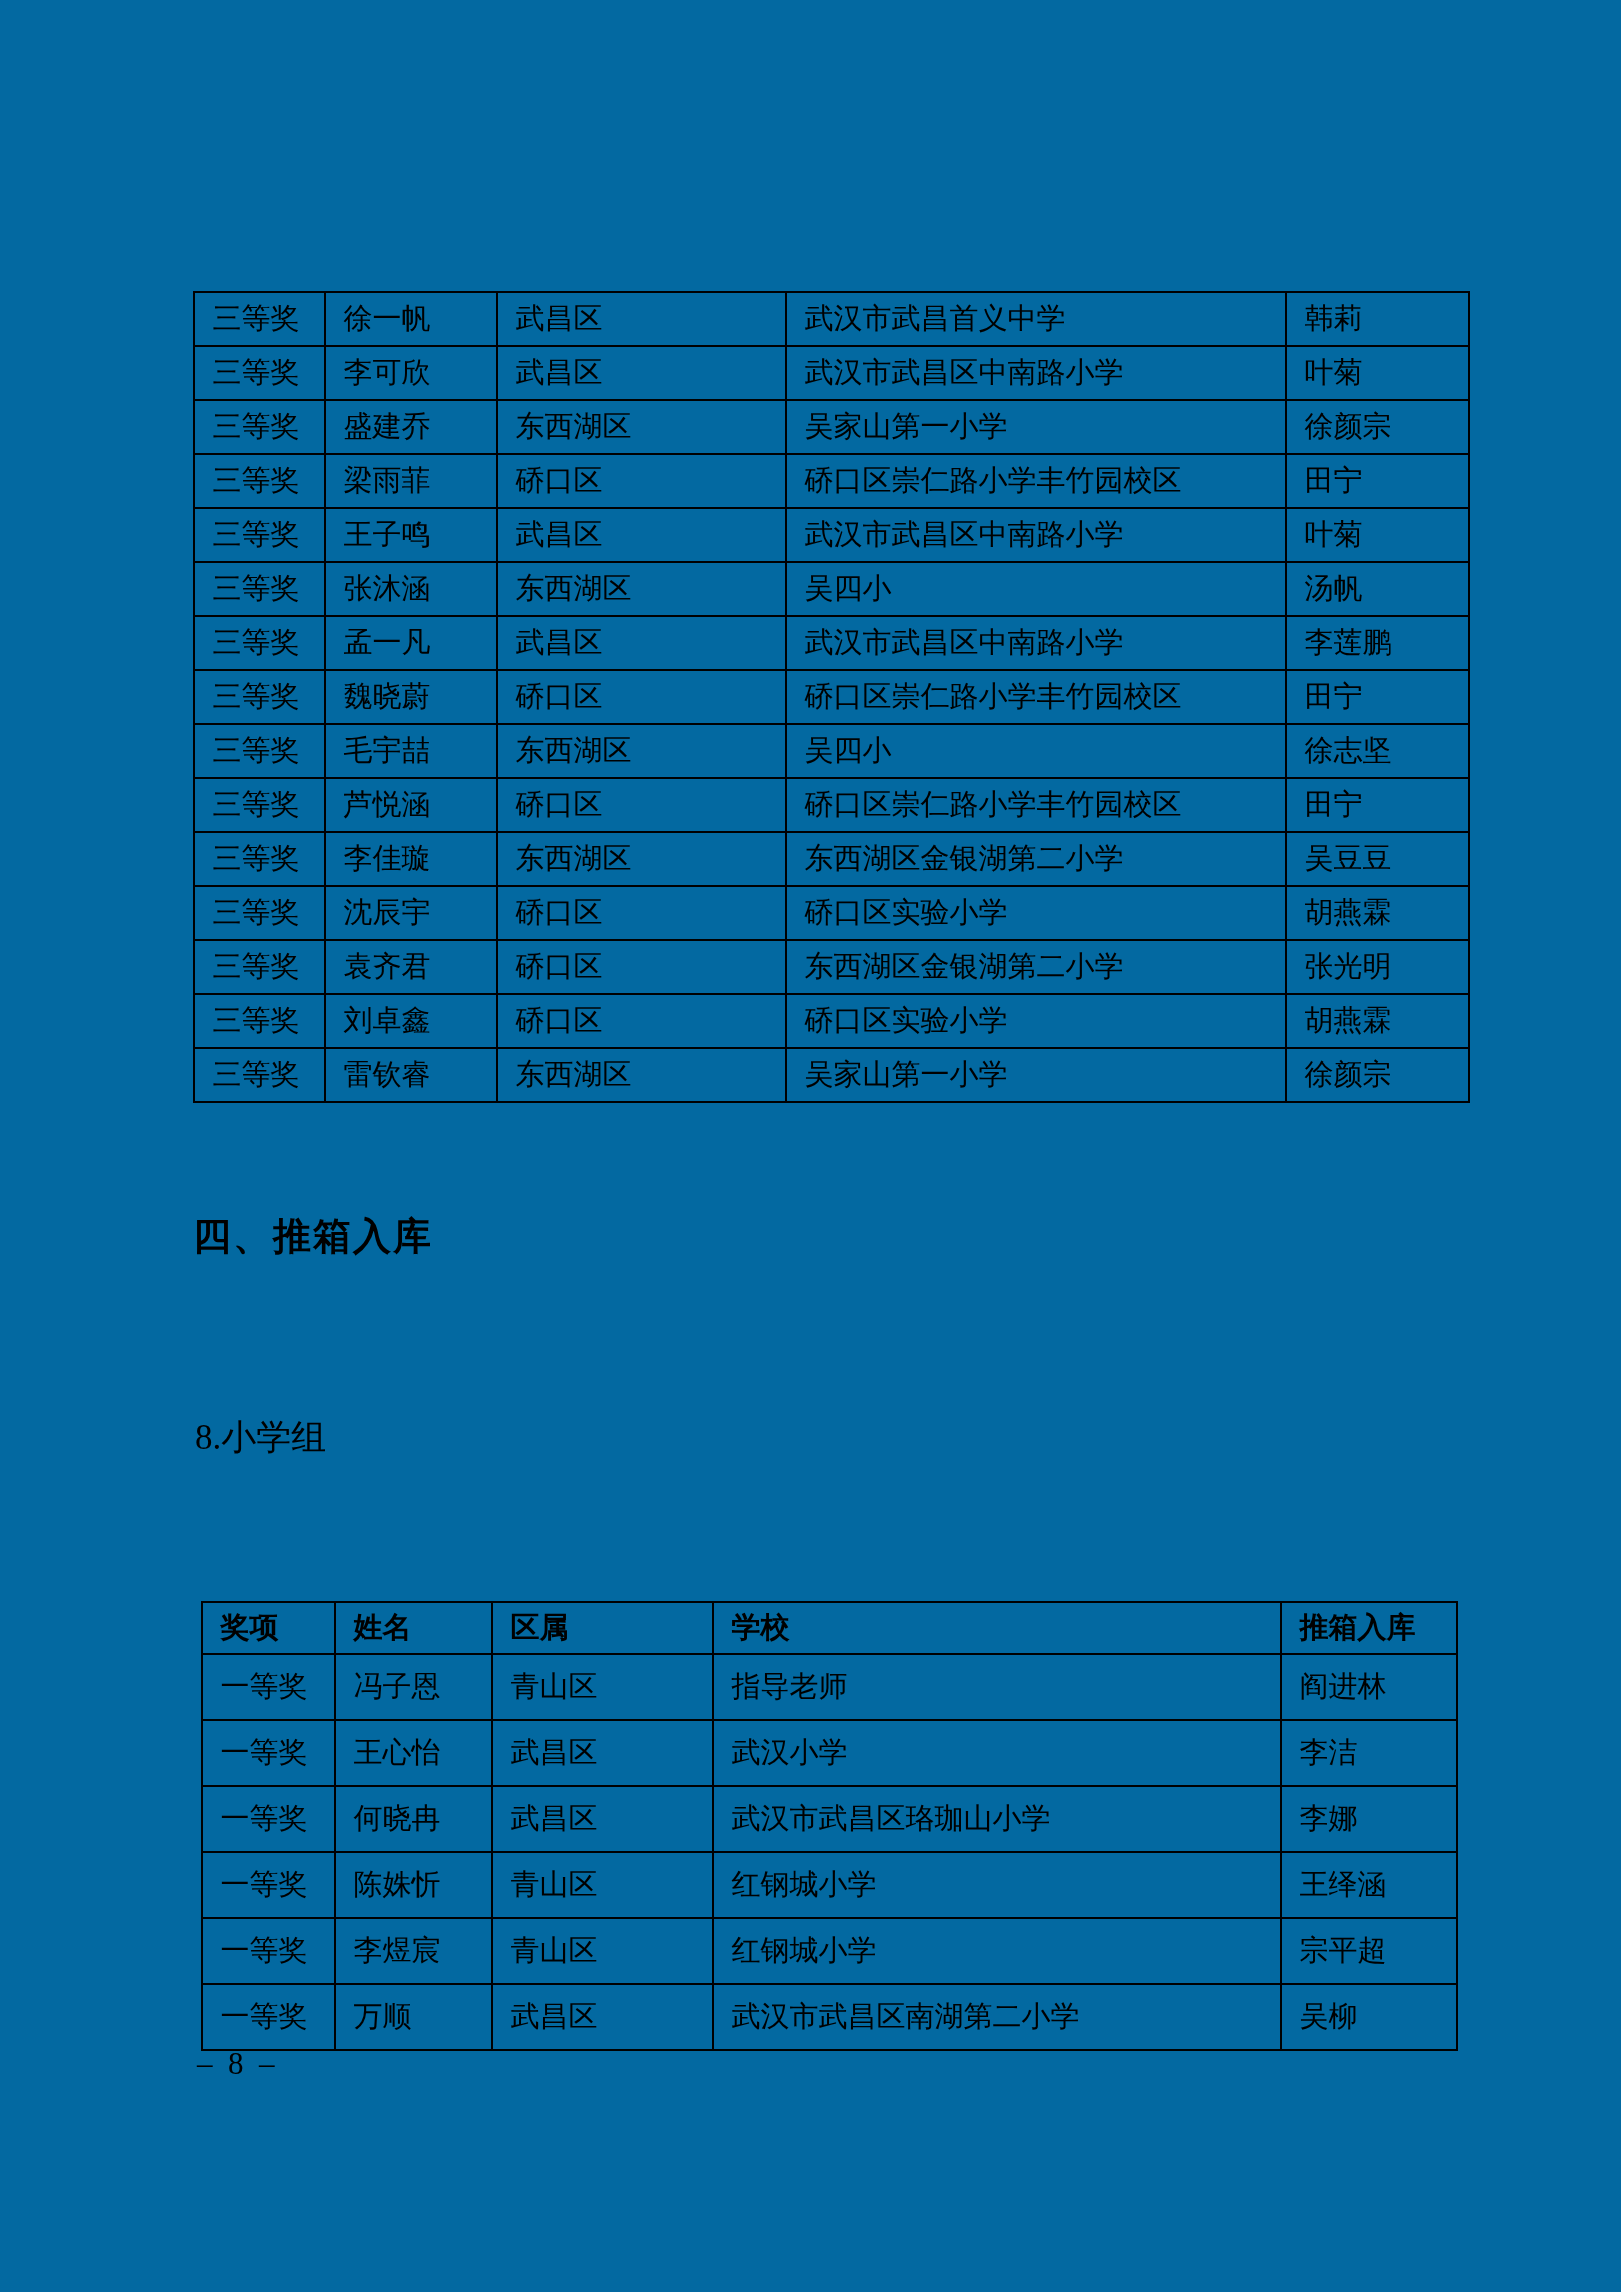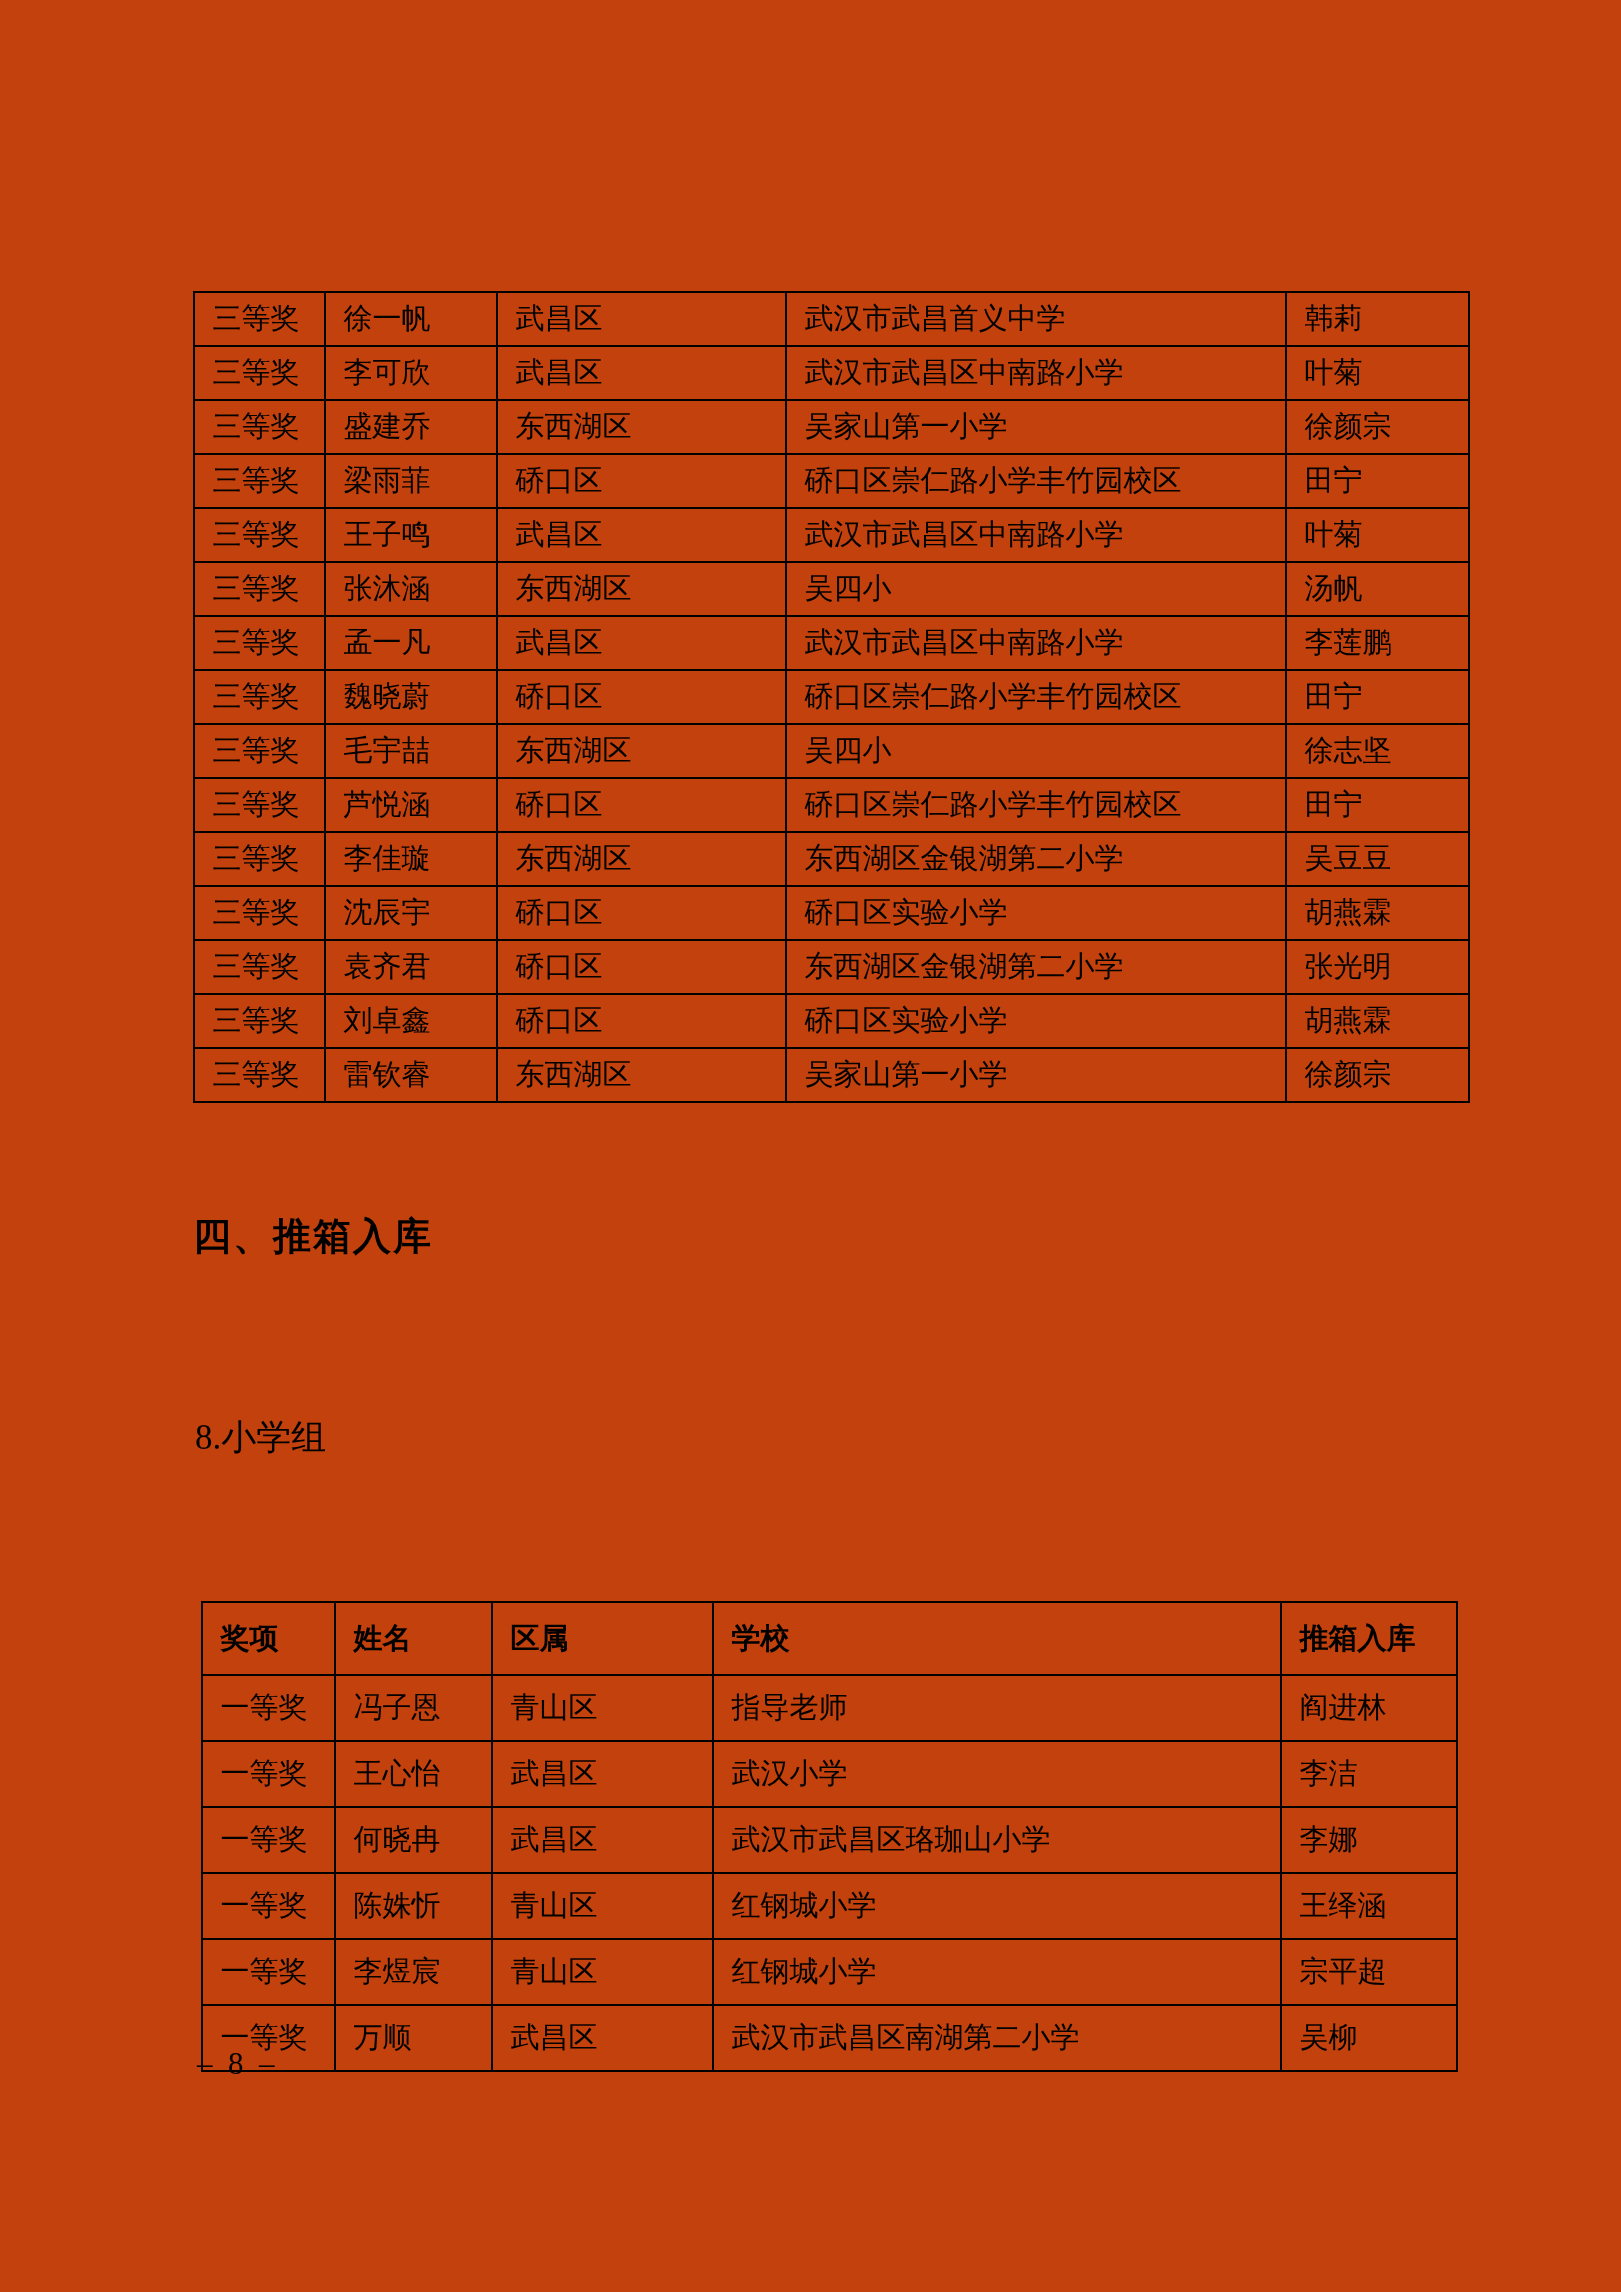--- a/index.html
+++ b/index.html
@@ -4,21 +4,21 @@
 <style>
   html, body {
     margin: 0;
     padding: 0;
     background: #ffffff;
   }
   .page {
     position: relative;
     width: 1621px;
     height: 2293px;
-    background: #c2410c;
+    background: #0369a1;
     font-family: "Liberation Serif", "DejaVu Serif", serif;
     color: #000000;
     overflow: hidden;
   }
   table.doc-table {
     position: absolute;
     border-collapse: collapse;
     table-layout: fixed;
   }
   .doc-table td, .doc-table th {
@@ -38,21 +38,21 @@
     left: 193px;
     top: 291px;
     width: 1275px;
   }
   #table-top tr { height: 54px; }
   #table-primary {
     left: 201px;
     top: 1601px;
     width: 1256px;
   }
-  #table-primary thead tr { height: 73px; }
+  #table-primary thead tr { height: 52px; }
   #table-primary tbody tr { height: 66px; }
 
   .heading {
     position: absolute;
     left: 193px;
     top: 1211px;
     font-size: 38px;
     font-weight: bold;
     letter-spacing: 2px;
   }

